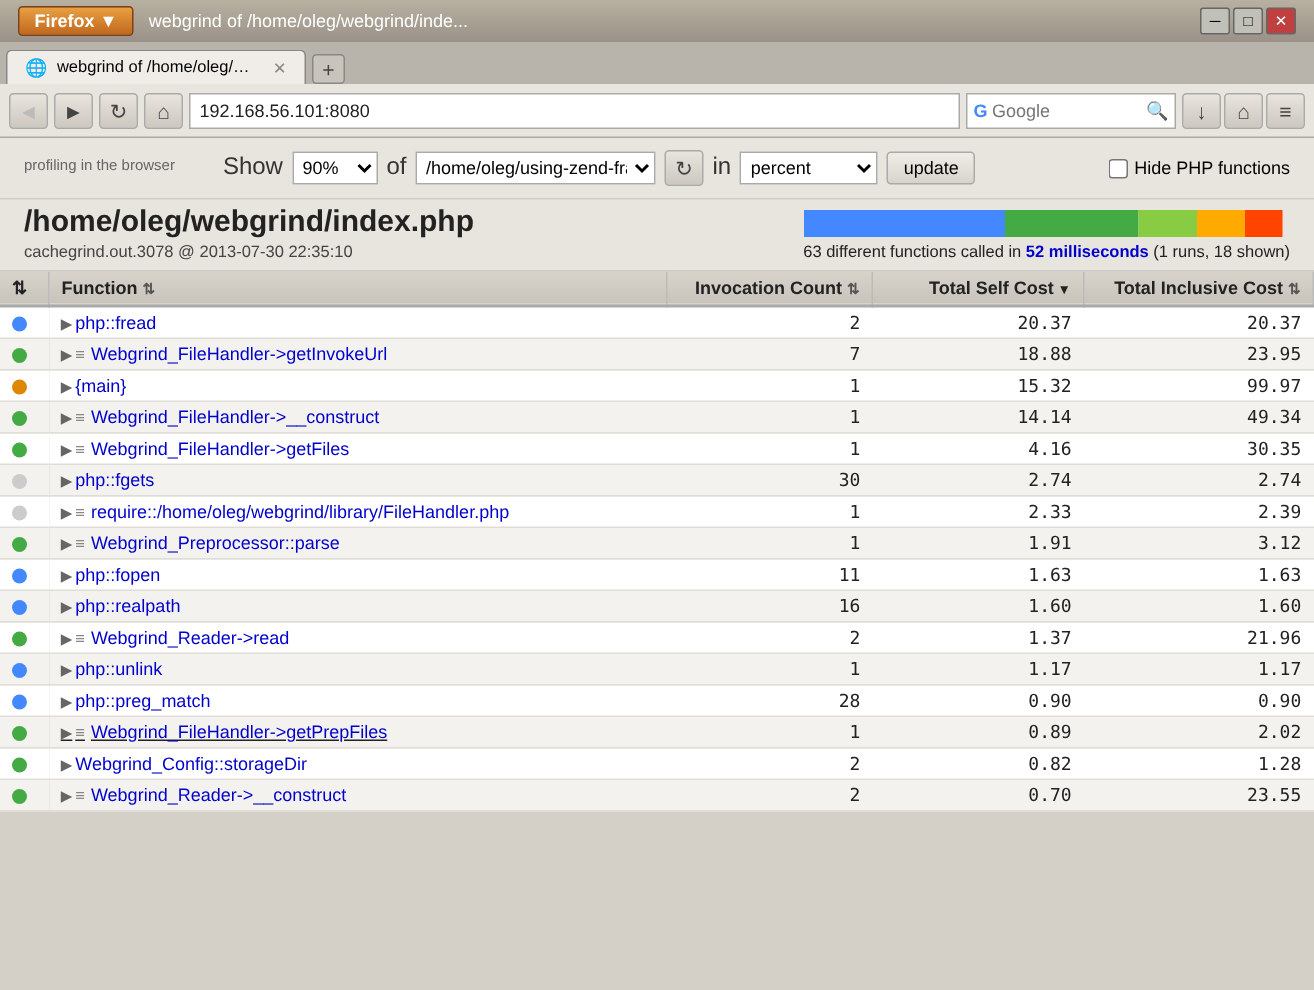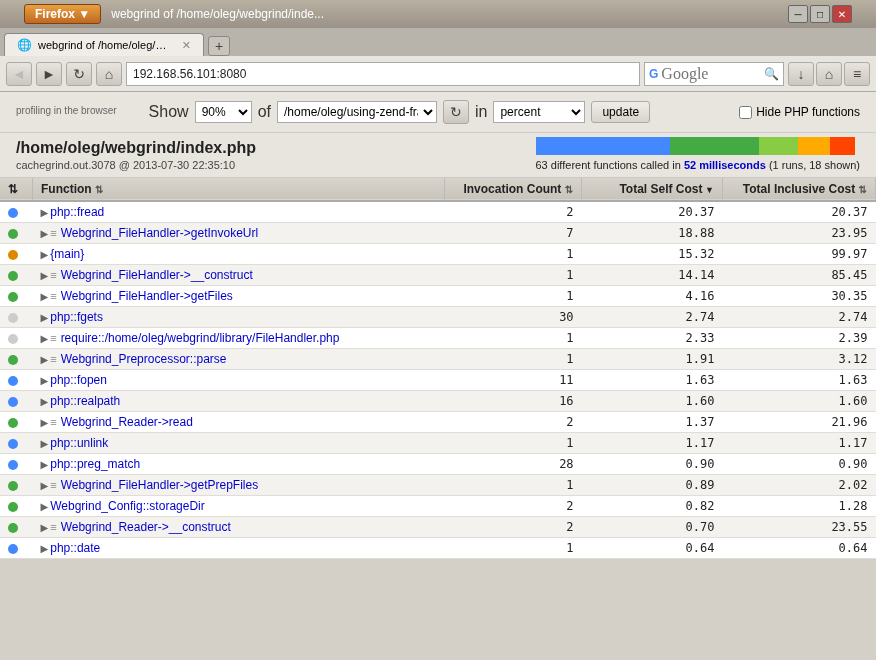--- a/index.html
+++ b/index.html
@@ -4,21 +4,21 @@
   <style>
     * { margin: 0; padding: 0; box-sizing: border-box; }
     body { font-family: Arial, sans-serif; font-size: 12px; background: #d4d0c8; color: #000; overflow: hidden; width: 876px; height: 660px; }
 
     
     .title-bar {
       background: linear-gradient(to bottom, #b8b0a0, #9a9288);
       height: 28px;
       display: flex;
       align-items: center;
-      padding: 0 24px;
+      padding: 0 12px;
     }
     .firefox-btn {
       background: linear-gradient(to bottom, #e8a040, #c06820);
       color: white;
       border: 1px solid #804010;
       border-radius: 3px;
       padding: 2px 10px;
       font-size: 12px;
       font-weight: bold;
       cursor: pointer;
@@ -112,23 +112,22 @@
       border: 1px solid #aaa;
       background: white;
       display: flex;
       align-items: center;
       padding: 0 4px;
       gap: 3px;
     }
     .search-bar input {
       border: none;
       outline: none;
-      font-size: 16px;
+      font-size: 12px;
       width: 100%;
-      font-family: Liberation Serif, serif;
     }
     .nav-extra-btns {
       display: flex;
       gap: 2px;
     }
 
     
     .wg-header {
       background: #e8e4de;
       padding: 8px 16px;
@@ -176,21 +175,21 @@
 
     
     .file-info-bar {
       background: #e8e4de;
       padding: 4px 16px 6px;
       border-bottom: 1px solid #ccc;
       display: flex;
       justify-content: space-between;
       align-items: flex-end;
     }
-    .file-path { font-size: 16px; font-weight: bold; color: #222; text-align: center; }
+    .file-path { font-size: 20px; font-weight: bold; color: #222; text-align: center; }
     .file-cache { font-size: 11px; color: #444; margin-top: 2px; }
     .perf-bar-area { text-align: right; }
     .perf-bar {
       width: 320px;
       height: 18px;
       display: flex;
       margin-bottom: 4px;
     }
     .perf-bar-seg {
       height: 100%;
@@ -406,21 +405,21 @@
               <td style="min-width: 320px;"><span class="expand-arrow">▶</span><span class="td-function">{main}</span></td>
               <td class="num">1</td>
               <td class="num">15.32</td>
               <td class="num">99.97</td>
             </tr>
             <tr>
               <td><span class="dot" style="background: rgb(68, 170, 68);"></span></td>
               <td style="min-width: 320px;"><span class="expand-arrow">▶</span><span class="file-icon" style="margin-right: 4px;">≡</span><span class="td-function">Webgrind_FileHandler-&gt;__construct</span></td>
               <td class="num">1</td>
               <td class="num">14.14</td>
-              <td class="num">85.45</td>
+              <td class="num">49.34</td>
             </tr>
             <tr>
               <td><span class="dot" style="background: rgb(68, 170, 68);"></span></td>
               <td style="min-width: 320px;"><span class="expand-arrow">▶</span><span class="file-icon" style="margin-right: 4px;">≡</span><span class="td-function">Webgrind_FileHandler-&gt;getFiles</span></td>
               <td class="num">1</td>
               <td class="num">4.16</td>
               <td class="num">30.35</td>
             </tr>
             <tr>
               <td><span class="dot" style="background: rgb(204, 204, 204);"></span></td>
@@ -473,43 +472,36 @@
             </tr>
             <tr>
               <td><span class="dot" style="background: rgb(68, 136, 255);"></span></td>
               <td style="min-width: 320px;"><span class="expand-arrow">▶</span><span class="td-function">php::preg_match</span></td>
               <td class="num">28</td>
               <td class="num">0.90</td>
               <td class="num">0.90</td>
             </tr>
             <tr>
               <td><span class="dot" style="background: rgb(68, 170, 68);"></span></td>
-              <td style="min-width: 320px;"><span class="expand-arrow">▶</span><span class="file-icon" style="margin-right: 4px;">≡</span><span class="td-function">Webgrind_FileHandler-&gt;getPrepFiles</span></td>
+              <td style="min-width: 320px; text-decoration: underline;"><span class="expand-arrow">▶</span><span class="file-icon" style="margin-right: 4px;">≡</span><span class="td-function">Webgrind_FileHandler-&gt;getPrepFiles</span></td>
               <td class="num">1</td>
               <td class="num">0.89</td>
               <td class="num">2.02</td>
             </tr>
             <tr>
               <td><span class="dot" style="background: rgb(68, 170, 68);"></span></td>
               <td style="min-width: 320px;"><span class="expand-arrow">▶</span><span class="td-function">Webgrind_Config::storageDir</span></td>
               <td class="num">2</td>
               <td class="num">0.82</td>
               <td class="num">1.28</td>
             </tr>
             <tr>
               <td><span class="dot" style="background: rgb(68, 170, 68);"></span></td>
               <td style="min-width: 320px;"><span class="expand-arrow">▶</span><span class="file-icon" style="margin-right: 4px;">≡</span><span class="td-function">Webgrind_Reader-&gt;__construct</span></td>
               <td class="num">2</td>
               <td class="num">0.70</td>
               <td class="num">23.55</td>
             </tr>
-            <tr>
-              <td><span class="dot" style="background: rgb(68, 136, 255);"></span></td>
-              <td style="min-width: 320px;"><span class="expand-arrow">▶</span><span class="td-function">php::date</span></td>
-              <td class="num">1</td>
-              <td class="num">0.64</td>
-              <td class="num">0.64</td>
-            </tr>
           </tbody>
       </table>
     </div>
   </div>
 </div>
 
 </body></html>

